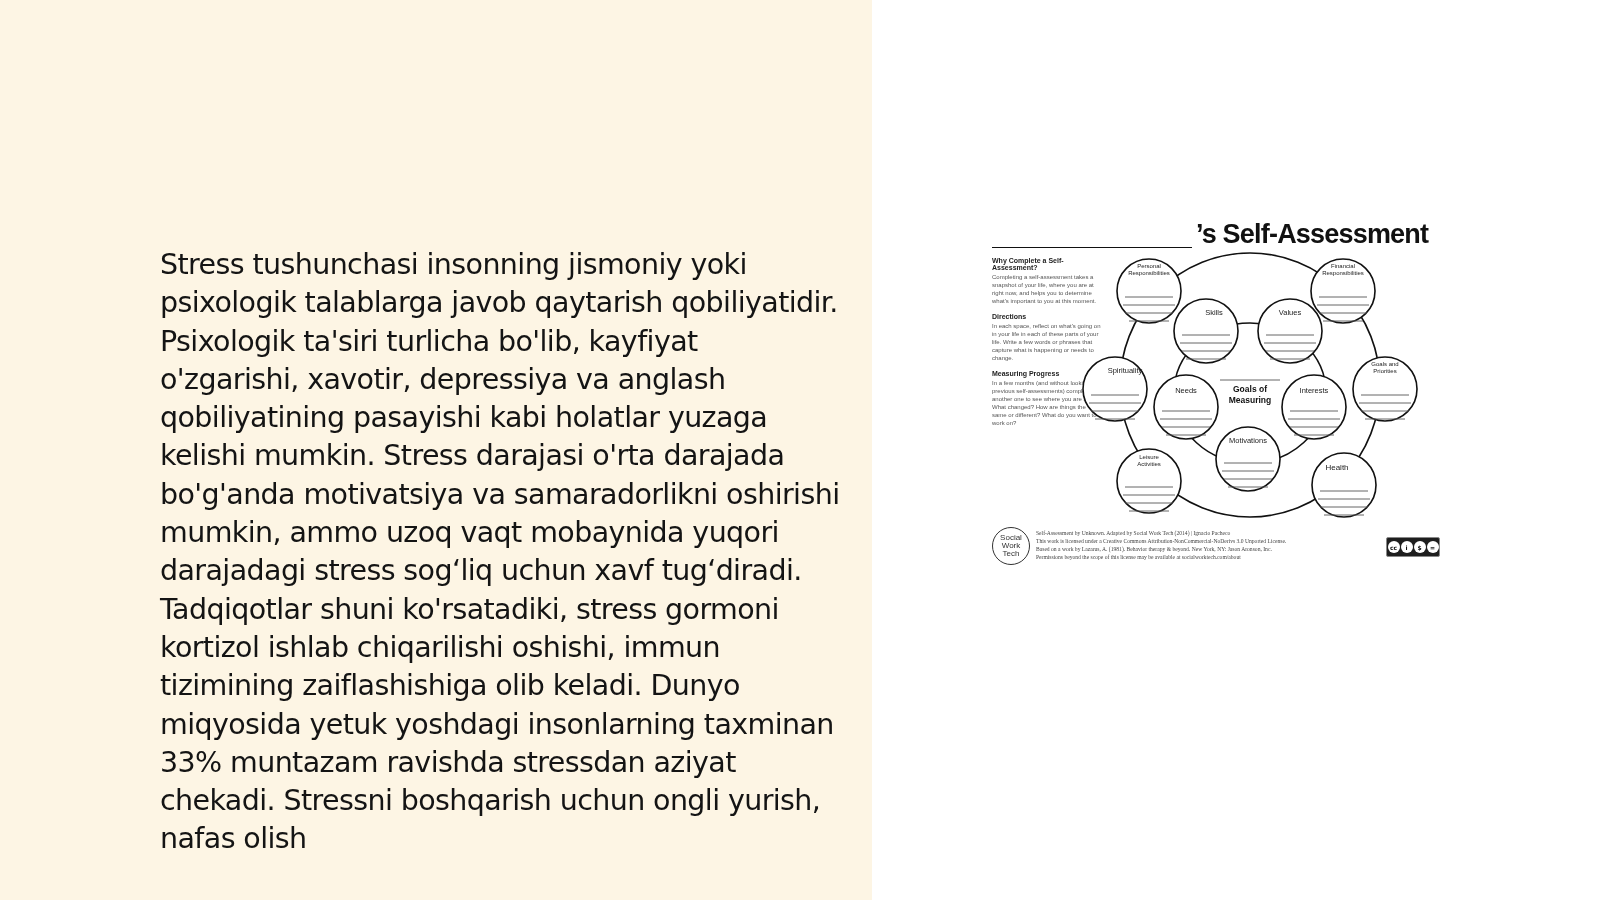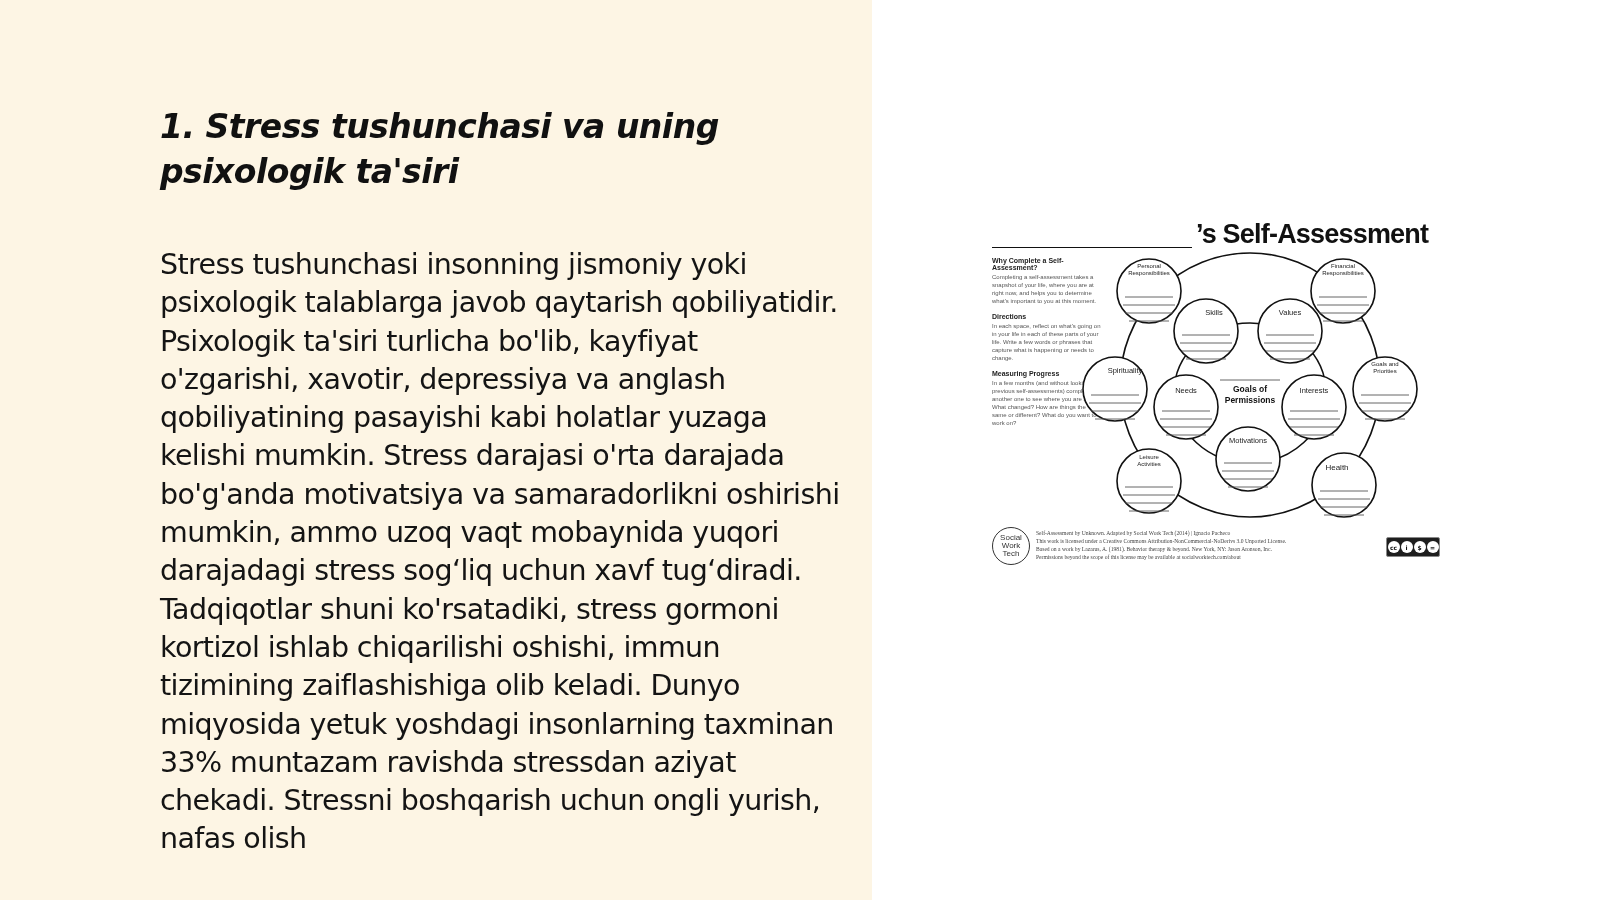--- a/index.html
+++ b/index.html
@@ -74,21 +74,20 @@
   }
   .cc-badge span {
     width:12px; height:12px; border-radius:50%; background:#fff; color:#111;
     display:flex; align-items:center; justify-content:center; font-size:6px; font-weight:bold;
   }
 </style>
 </head>
 <body>
 
 <div class="left-panel">
-  <h1 class="slide-title">1. Stress tushunchasi va uning psixologik ta'siri</h1>
   <p class="slide-body">Stress tushunchasi insonning jismoniy yoki psixologik talablarga javob qaytarish qobiliyatidir. Psixologik ta'siri turlicha bo'lib, kayfiyat o'zgarishi, xavotir, depressiya va anglash qobiliyatining pasayishi kabi holatlar yuzaga kelishi mumkin. Stress darajasi o'rta darajada bo'g'anda motivatsiya va samaradorlikni oshirishi mumkin, ammo uzoq vaqt mobaynida yuqori darajadagi stress sog‘liq uchun xavf tug‘diradi. Tadqiqotlar shuni ko'rsatadiki, stress gormoni kortizol ishlab chiqarilishi oshishi, immun tizimining zaiflashishiga olib keladi. Dunyo miqyosida yetuk yoshdagi insonlarning taxminan 33% muntazam ravishda stressdan aziyat chekadi. Stressni boshqarish uchun ongli yurish, nafas olish</p>
 </div>
 
 <div class="right-panel"></div>
 
 <div class="figure">
   <div class="fig-title-line"></div>
   <div class="fig-title">’s Self-Assessment</div>
 
   <div class="fig-side">
@@ -145,21 +144,21 @@
   <div style="position:absolute;left:377px;top:146px;width:40px;font:6px/7px 'Liberation Sans',sans-serif;text-align:center;color:#222;">Goals and Priorities</div>
   <div style="position:absolute;left:141px;top:239px;width:40px;font:6px/7px 'Liberation Sans',sans-serif;text-align:center;color:#222;">Leisure Activities</div>
   <div style="position:absolute;left:331px;top:248px;width:36px;font:8px/9px 'Liberation Sans',sans-serif;text-align:center;color:#222;">Health</div>
   <div style="position:absolute;left:193px;top:94px;width:66px;font:7.5px/8px 'Liberation Sans',sans-serif;text-align:center;color:#222;">Skills</div>
   <div style="position:absolute;left:277px;top:94px;width:50px;font:7.5px/8px 'Liberation Sans',sans-serif;text-align:center;color:#222;">Values</div>
   <div style="position:absolute;left:173px;top:172px;width:50px;font:7.5px/8px 'Liberation Sans',sans-serif;text-align:center;color:#222;">Needs</div>
   <div style="position:absolute;left:301px;top:172px;width:50px;font:7.5px/8px 'Liberation Sans',sans-serif;text-align:center;color:#222;">Interests</div>
   <div style="position:absolute;left:231px;top:222px;width:58px;font:7.5px/8px 'Liberation Sans',sans-serif;text-align:center;color:#222;">Motivations</div>
   <div style="position:absolute;left:226px;top:169px;width:72px;font:bold 8.5px/11px 'Liberation Sans',sans-serif;text-align:center;color:#111;">
     <span>Goals of</span><br>
-    <span>Permissions</span>
+    <span>Measuring</span>
   </div>
 
   <div class="fig-footer">
     <div class="swt-logo">Social Work Tech</div>
     <div class="footer-text">
       <div>Self-Assessment by Unknown. Adapted by Social Work Tech (2014) | Ignacio Pacheco</div>
       <div>This work is licensed under a Creative Commons Attribution-NonCommercial-NoDerivs 3.0 Unported License.</div>
       <div>Based on a work by Lazarus, A. (1981). Behavior therapy &amp; beyond. New York, NY: Jason Aronson, Inc.</div>
       <div>Permissions beyond the scope of this license may be available at socialworktech.com/about</div>
     </div>

